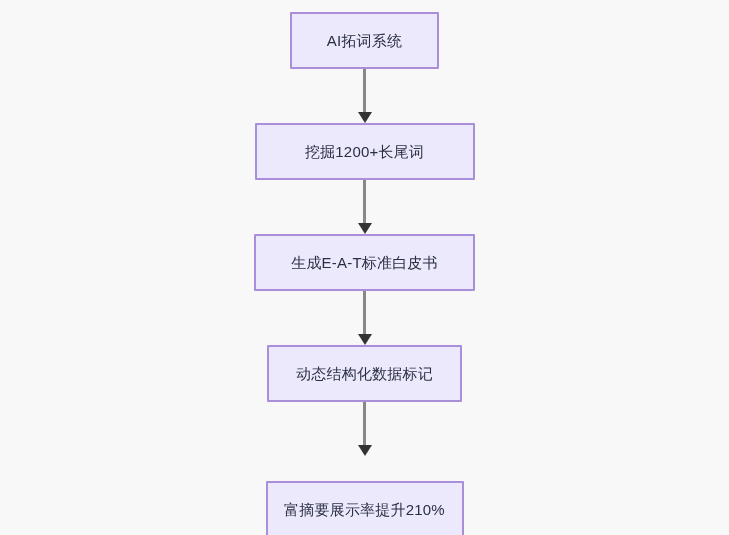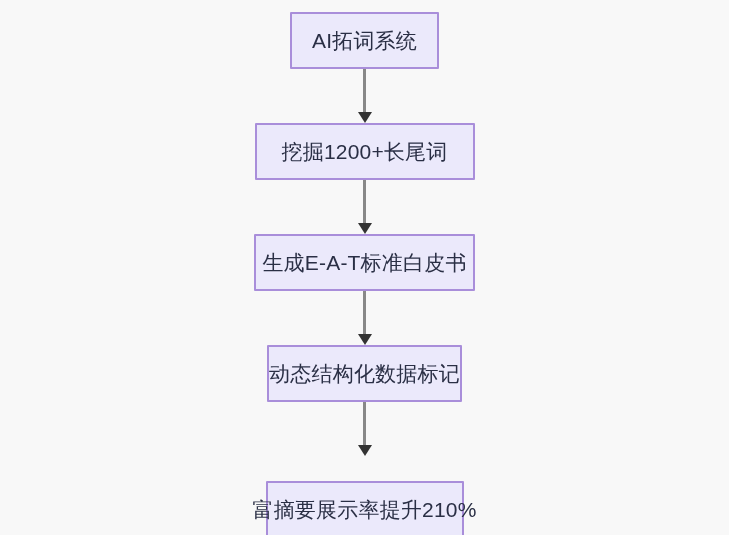--- a/index.html
+++ b/index.html
@@ -34,21 +34,21 @@
     height: 57px;
     background: #ebe9fb;
     border: 2px solid #a98eda;
     border-radius: 1px;
     display: flex;
     align-items: center;
     justify-content: center;
     z-index: 2;
   }
   .node-label {
-    font-size: 21px;
+    font-size: 15px;
     line-height: 1;
     color: #2a2f45;
     letter-spacing: 0.2px;
     white-space: nowrap;
     font-family: "Liberation Sans", "DejaVu Sans", sans-serif;
   }
   
   .node-w1 { width: 149px; }
   .node-w2 { width: 220px; }
   .node-w3 { width: 221px; }

